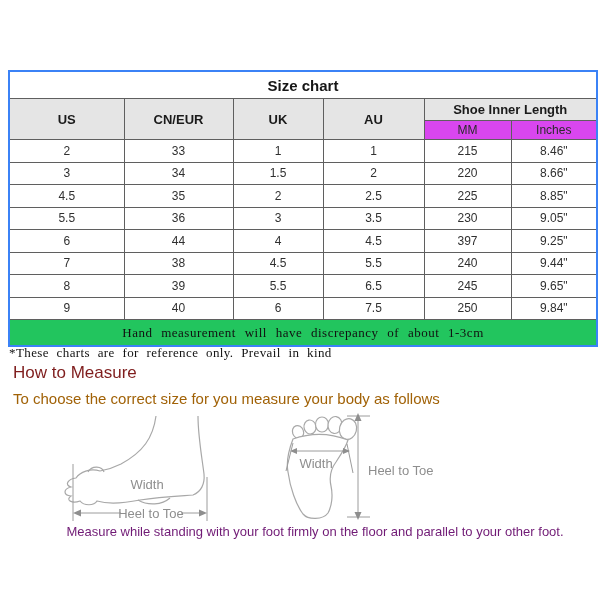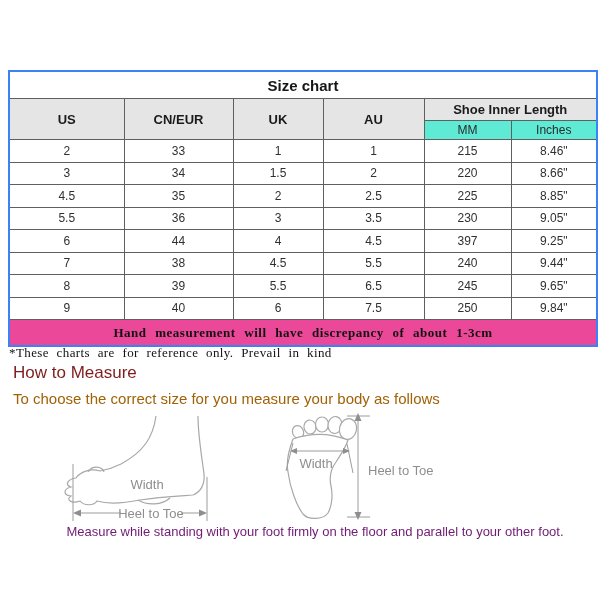--- a/index.html
+++ b/index.html
@@ -12,25 +12,25 @@
     position:absolute;left:8px;top:70px;width:588px;
     border-collapse:collapse;table-layout:fixed;
     border:2px solid #3b82f6;
   }
   table.size-chart th,table.size-chart td{
     border:1px solid #5f5f5f;text-align:center;vertical-align:middle;
     padding:0;overflow:hidden;white-space:nowrap;
   }
   th.chart-title{height:26px;font-size:15px;font-weight:bold;color:#161616;background:#fff;}
   tr.head-main th{height:21px;background:#e5e5e5;font-size:13px;font-weight:bold;color:#1a1a1a;}
-  tr.head-sub th{height:18px;background:#5eead4;font-size:12px;font-weight:normal;color:#2b2b2b;}
+  tr.head-sub th{height:18px;background:#d946ef;font-size:12px;font-weight:normal;color:#2b2b2b;}
   tbody.size-rows td{height:21.5px;font-size:12px;color:#303030;background:#fff;}
   td.footnote{
-    height:25px;font-family:"Liberation Serif",serif;font-weight:bold;
-    font-size:13px;letter-spacing:.5px;word-spacing:5px;color:#111;background:#ec4899;
+    height:25px;font-family:"Liberation Serif",serif;font-weight:normal;
+    font-size:13px;letter-spacing:.5px;word-spacing:5px;color:#111;background:#22c55e;
   }
   
   .ref-note{
     position:absolute;left:9px;top:345px;
     font-family:"Liberation Serif",serif;font-weight:normal;font-size:13px;
     letter-spacing:.4px;word-spacing:4px;color:#121212;
   }
   .htm-title{position:absolute;left:13px;top:363px;font-size:17px;color:#7f1d1d;}
   .htm-sub{position:absolute;left:13px;top:390px;font-size:15px;color:#a16207;}
   

